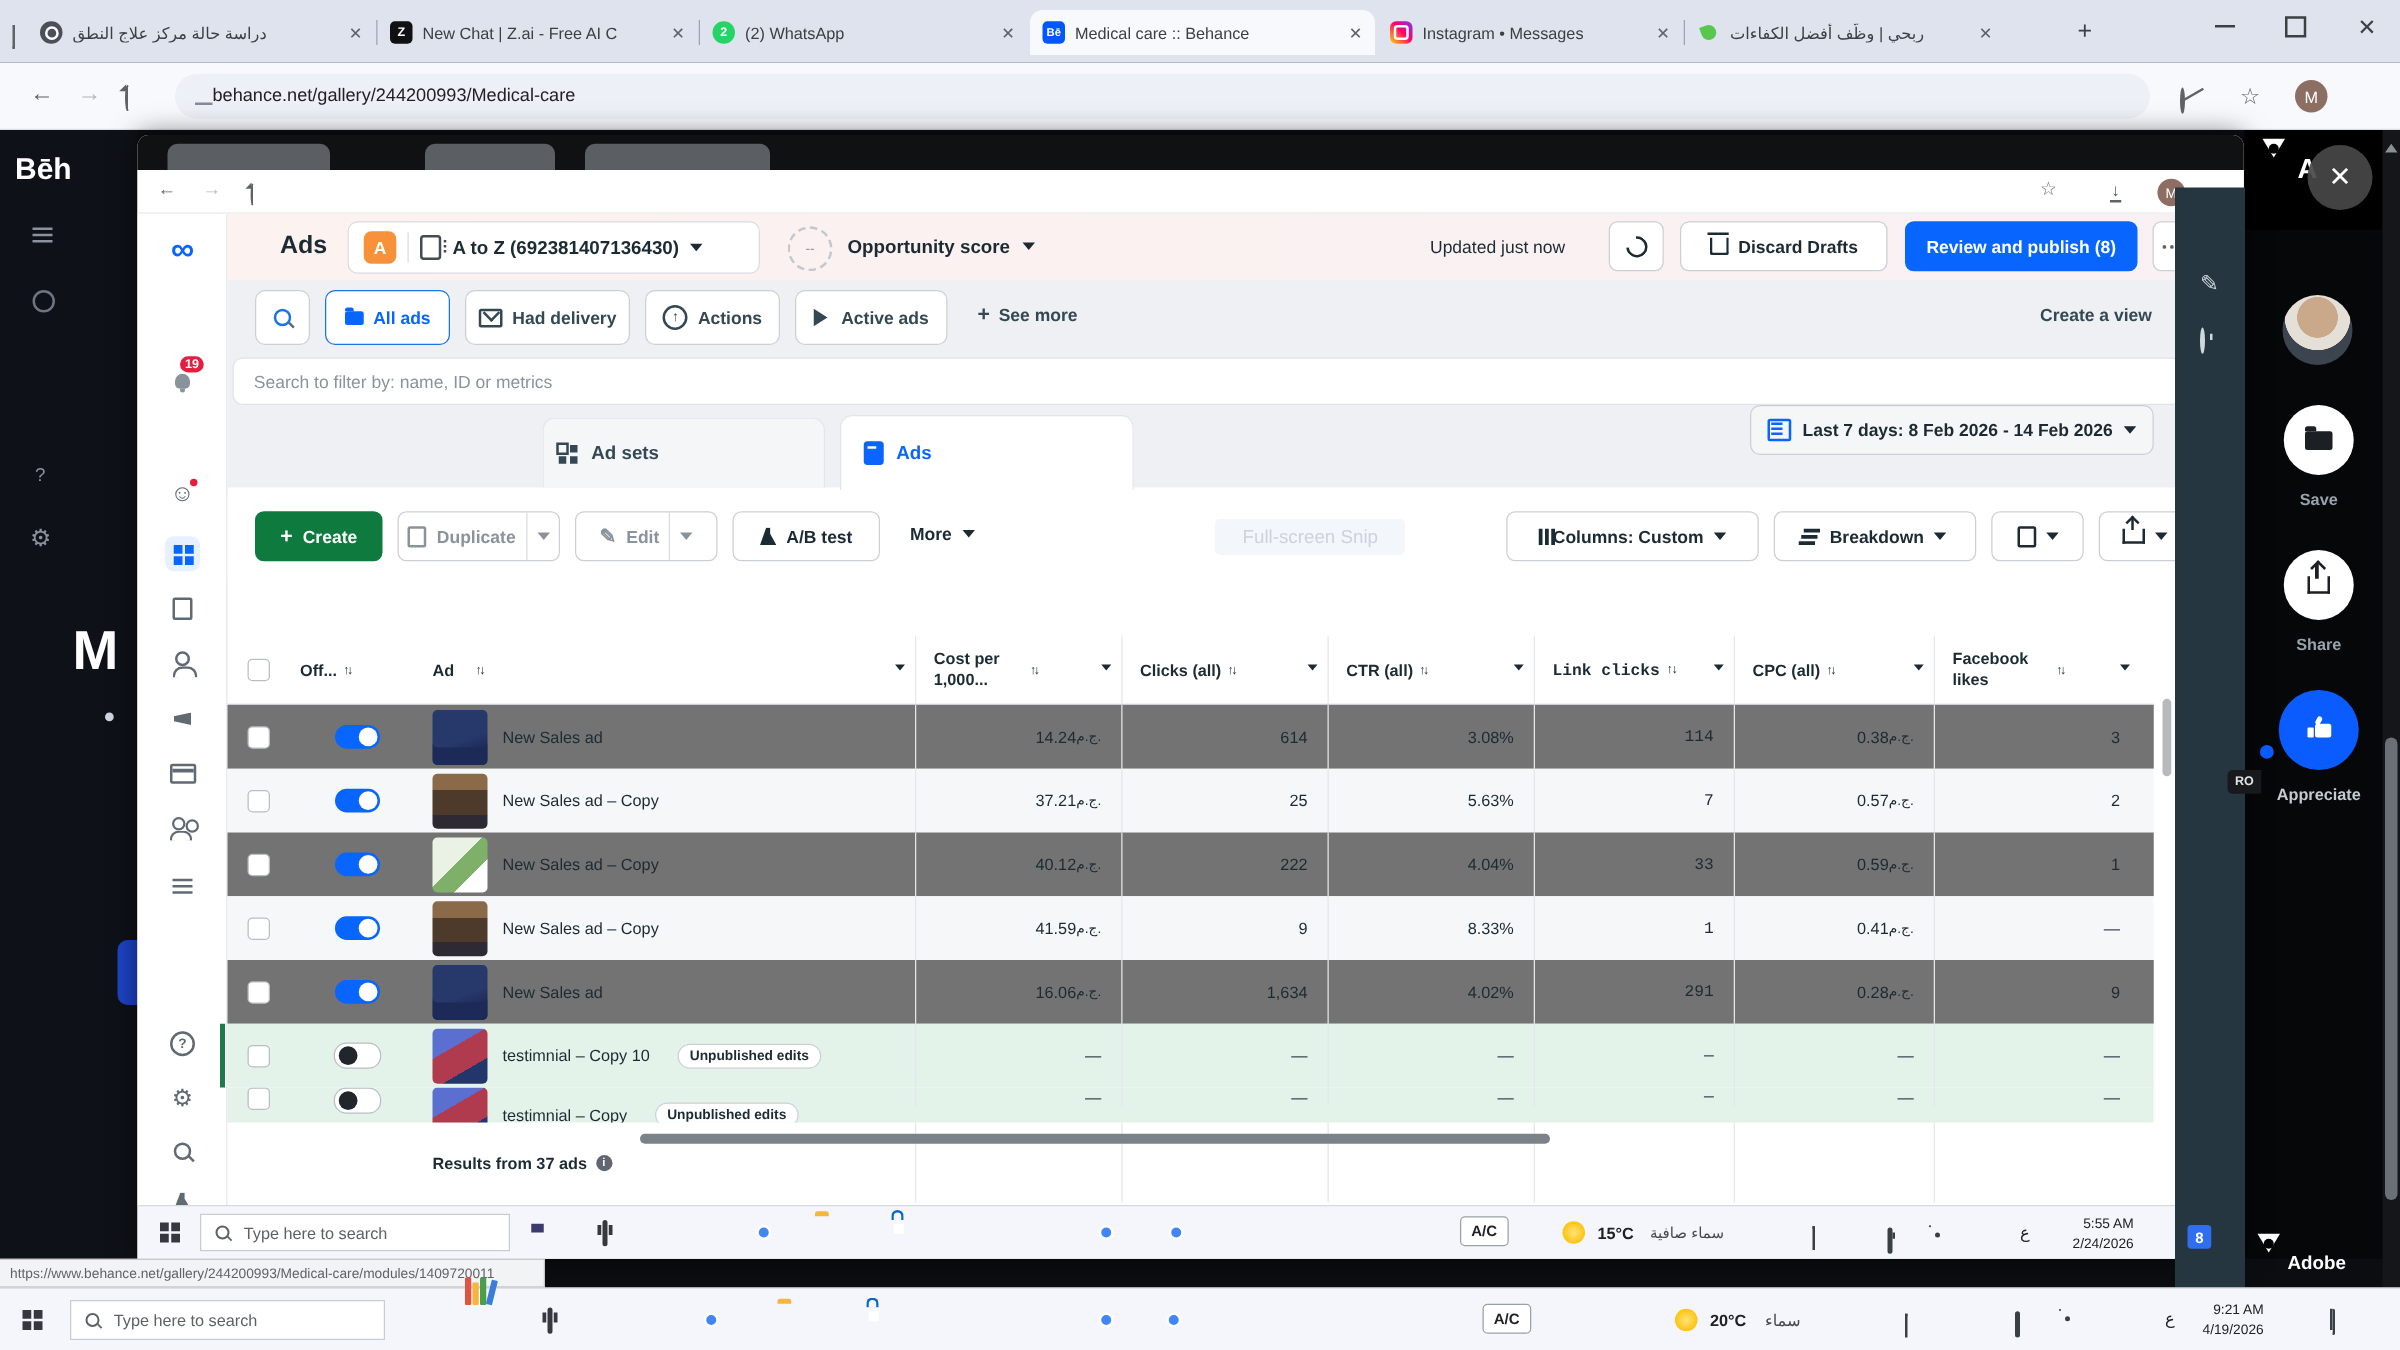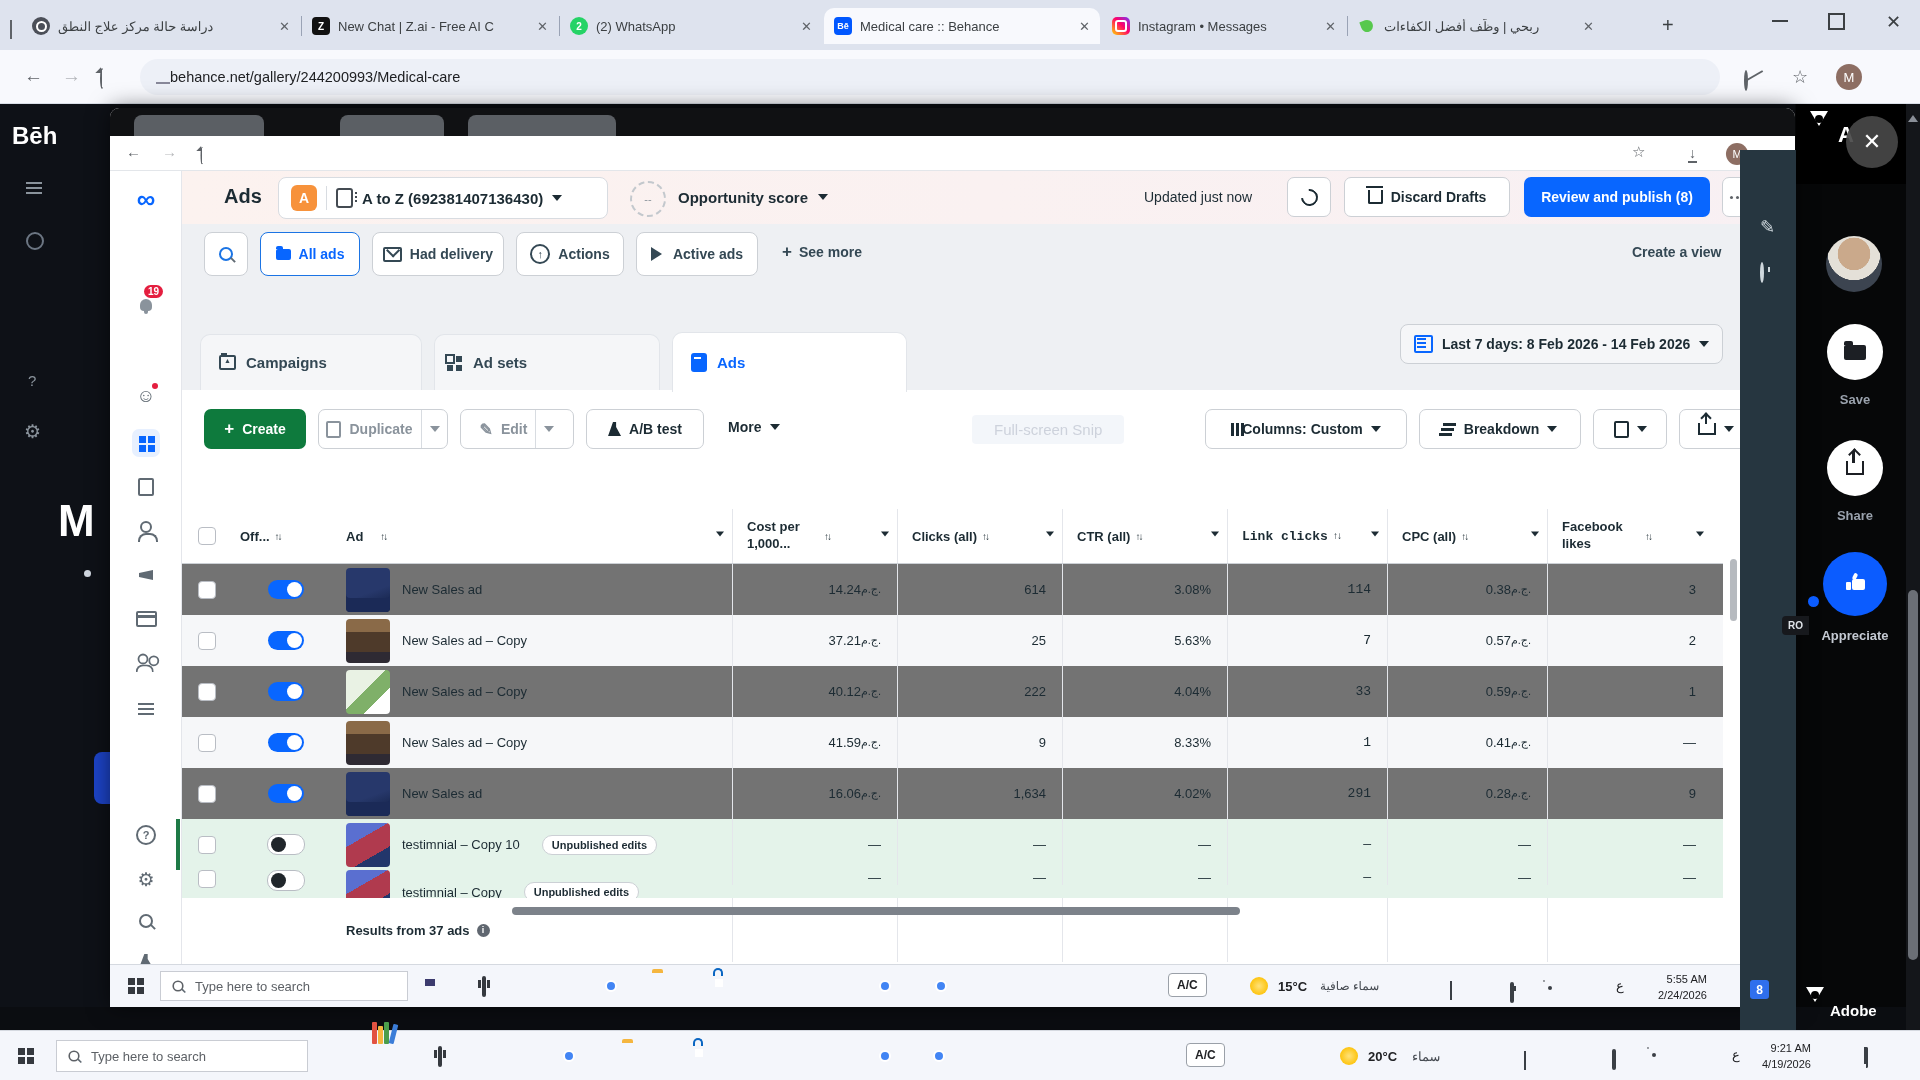--- a/index.html
+++ b/index.html
@@ -442,25 +442,24 @@
             <span class="ic-play"></span>
             <span>Active ads</span>
           </div>
         <div class="abs flex" style="left:600px;top:18px;gap:7px;font-size:14px;font-weight:bold;color:#344854;">
             <span style="font-size:17px;">+</span>
             <span>See more</span>
           </div>
         <span class="abs" style="left:1450px;top:20px;font-size:14px;font-weight:bold;color:#344854;"><span>Create a view</span></span>
         <span class="abs" style="left:1582px;top:22px;"><span class="ic-tune" style="width:16px;background:#344854;"></span></span>
 
-
-        <div class="lvl-tab" style="left:18px;top:110px;width:222px;">
-          <span class="ic-camp"></span>
-            <span>Campaigns</span>
-        </div>
+        <div class="searchbox" style="left:4px;top:62px;width:1560px;height:38px;">
+          <span>Search to filter by: name, ID or metrics</span>
+        </div>
+
         <div class="lvl-tab" style="left:252px;top:110px;width:226px;">
           <span class="ic-adsets"></span>
             <span>Ad sets</span>
         </div>
         <div class="lvl-tab active" style="left:490px;top:108px;width:235px;">
           <span class="ic-adstab"></span>
             <span>Ads</span>
         </div>
         <div class="datebtn" style="left:1218px;top:100px;">
           <span class="ic-cal"></span>
@@ -780,20 +779,23 @@
   <span class="abs adobe-tri" style="left:1806px;top:1002px;transform:scale(.75);"></span>
   <span class="abs" style="left:1830px;top:1002px;color:#fff;font-size:15px;font-weight:bold;">Adobe</span>
 
   
   <div id="o-scroll" class="abs">
     <span class="up"></span>
     <span class="thumb"></span>
   </div>
 
   
+  <div id="statusbar" class="abs">
+    <span>https://www.behance.net/gallery/244200993/Medical-care/modules/1409720011</span>
+  </div>
 
   
   <div class="taskbar abs" style="left:0;top:1030px;width:1920px;height:50px;">
     <span class="abs" style="left:18px;top:17px;"><span class="winlogo"></span></span>
     <div class="tsearch abs" style="left:56px;top:9px;width:252px;height:32px;">
       <span class="ic-msearch" style="transform:scale(.8);border-color:#5d6166;"></span>
       <span>Type here to search</span>
     </div>
     <span class="abs books" style="left:372px;top:13px;">
       <span style="left:0;height:22px;background:#e25241;"></span>

